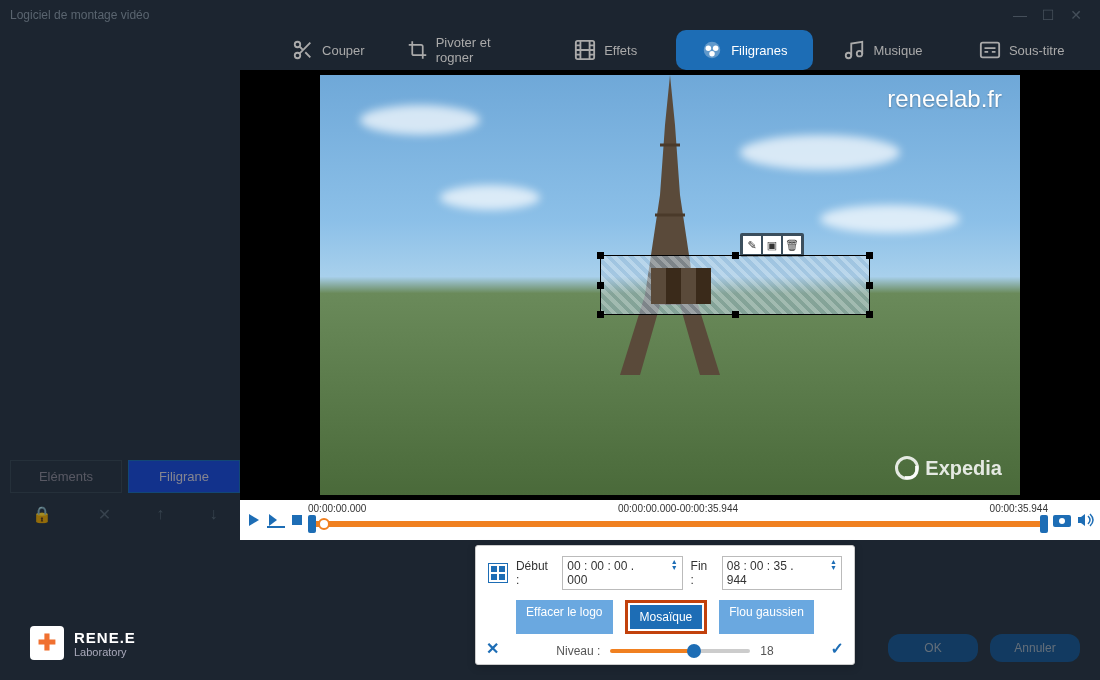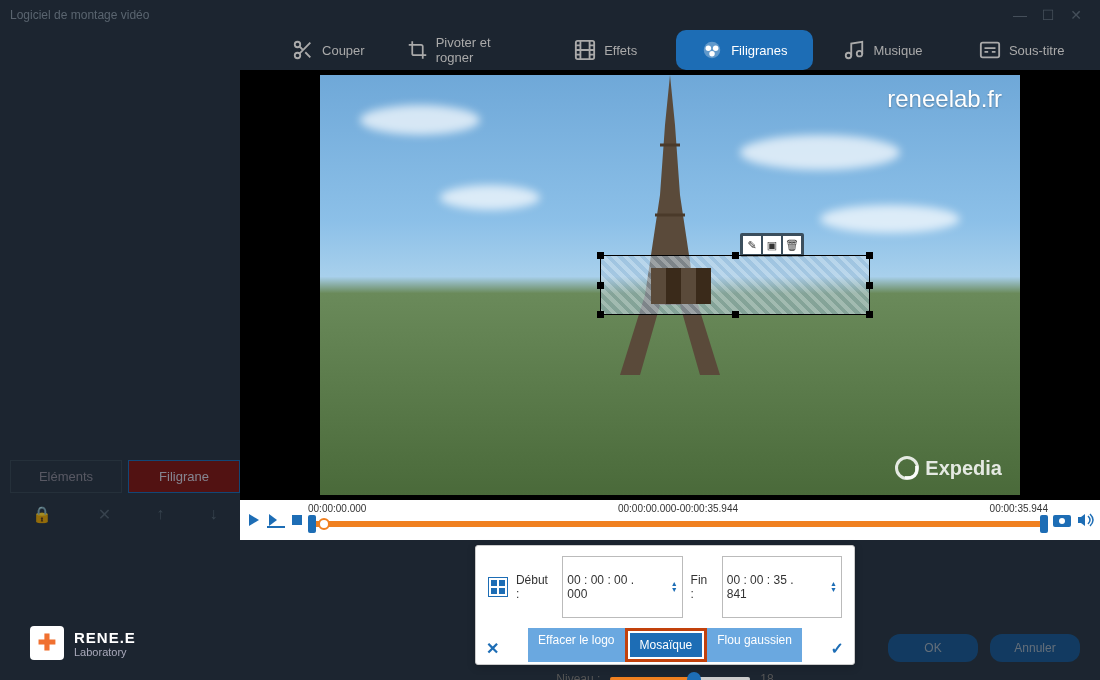--- a/index.html
+++ b/index.html
@@ -8,21 +8,21 @@
 .titlebar .spacer { flex: 1; }
 .winbtn { width: 28px; height: 20px; display: inline-flex; align-items: center; justify-content: center; color: #6a7a8a; cursor: pointer; font-size: 14px; }
 .overlay { position: absolute; inset: 0; background: rgba(0,0,0,0.35); pointer-events: none; z-index: 5; }
 .tabs { position: absolute; top: 30px; left: 260px; right: 10px; height: 40px; display: flex; gap: 2px; z-index: 10; }
 .tab { flex: 1; display: flex; align-items: center; justify-content: center; gap: 8px; color: #aaa; font-size: 13px; cursor: pointer; padding: 0 8px; }
 .tab.active { background: #1d6db5; color: #fff; border-radius: 10px; }
 .tab svg { width: 22px; height: 22px; }
 .leftpanel { position: absolute; left: 10px; top: 460px; width: 230px; z-index: 2; }
 .lefttabs { display: flex; gap: 6px; }
 .lefttab { flex: 1; text-align: center; padding: 8px 0; color: #889; font-size: 13px; border: 1px solid #3a4a5a; }
-.lefttab.active { background: #7f1d1d; border-color: #1d6db5; color: #ccd; }
+.lefttab.active { background: #1d4ed8; border-color: #1d6db5; color: #ccd; }
 .leftctrl { display: flex; justify-content: space-around; margin-top: 12px; }
 .leftctrl span { color: #556677; font-size: 16px; }
 .logo { position: absolute; left: 30px; bottom: 20px; display: flex; align-items: center; gap: 10px; z-index: 10; }
 .logo .badge { width: 34px; height: 34px; background: #fff; border-radius: 4px; display: flex; align-items: center; justify-content: center; color: #f07030; font-size: 22px; font-weight: bold; }
 .logo .text { color: #fff; }
 .logo .text .t1 { font-size: 15px; font-weight: bold; letter-spacing: 1px; }
 .logo .text .t2 { font-size: 11px; color: #aab; }
 .preview { position: absolute; top: 70px; left: 240px; right: 0; height: 430px; background: #000; z-index: 10; display: flex; justify-content: center; }
 .videoframe { position: relative; width: 700px; height: 420px; margin-top: 5px; background: linear-gradient(180deg, #6fa8d8 0%, #8cc0e8 35%, #a8d0ec 48%, #6a8a5a 52%, #4a6a3a 100%); overflow: hidden; }
 .cloud { position: absolute; background: rgba(255,255,255,0.7); border-radius: 50%; filter: blur(4px); }
@@ -44,24 +44,24 @@
 .tlbtn { color: #1d6db5; display: inline-flex; align-items: center; justify-content: center; cursor: pointer; }
 .tltrack { flex: 1; position: relative; height: 30px; }
 .tltrack .times { position: absolute; top: -2px; left: 0; right: 0; display: flex; justify-content: space-between; font-size: 10px; color: #333; }
 .tltrack .bar { position: absolute; top: 16px; left: 0; right: 0; height: 6px; background: #f08020; border-radius: 3px; }
 .tltrack .bracket { position: absolute; top: 10px; width: 8px; height: 18px; background: #1d6db5; border-radius: 2px; }
 .tltrack .playhead { position: absolute; top: 13px; left: 10px; width: 12px; height: 12px; background: #fff; border: 2px solid #f08020; border-radius: 50%; }
 .popup { position: absolute; top: 545px; left: 475px; width: 380px; height: 120px; background: #fff; border: 1px solid #ccc; border-radius: 3px; z-index: 20; box-shadow: 0 2px 8px rgba(0,0,0,0.2); padding: 10px 12px; display: flex; flex-direction: column; gap: 10px; }
 .popuprow { display: flex; align-items: center; gap: 8px; font-size: 12px; color: #333; }
 .fullbtn { width: 20px; height: 20px; border: 1px solid #1d6db5; display: grid; grid-template-columns: 1fr 1fr; grid-template-rows: 1fr 1fr; gap: 2px; padding: 2px; }
 .fullbtn div { background: #1d6db5; }
-.timefield { border: 1px solid #bbb; padding: 16px 4px; font-family: monospace; font-size: 12px; display: flex; align-items: center; gap: 14px; }
+.timefield { border: 1px solid #bbb; padding: 2px 4px; font-family: monospace; font-size: 12px; display: flex; align-items: flex-start; gap: 14px; }
 .spinner { display: flex; flex-direction: column; }
 .spinner span { font-size: 7px; color: #1d6db5; line-height: 6px; cursor: pointer; }
-.segbtns { display: flex; gap: 0; margin: 0 auto; }
+.segbtns { display: flex; gap: 12px; margin: 0 auto; }
 .segbtn { padding: 5px 10px; background: #6aa8e0; color: #fff; font-size: 12px; cursor: pointer; }
 .segbtn.active { background: #1d6db5; }
 .redbox { border: 3px solid #c2410c; padding: 2px; }
 .sliderrow { display: flex; align-items: center; gap: 10px; margin: 0 auto; font-size: 12px; color: #555; }
 .slider { width: 140px; height: 4px; background: linear-gradient(90deg, #f08020 60%, #ccc 60%); position: relative; border-radius: 2px; }
 .slider .thumb { position: absolute; left: 60%; top: -5px; width: 14px; height: 14px; background: #1d6db5; border-radius: 50%; margin-left: -7px; }
 .popupfoot { position: absolute; bottom: 6px; left: 10px; right: 10px; display: flex; justify-content: space-between; }
 .popupfoot span { color: #1d6db5; font-size: 16px; font-weight: bold; cursor: pointer; }
 .dlgbtns { position: absolute; bottom: 18px; right: 20px; display: flex; gap: 12px; z-index: 2; }
 .dlgbtn { width: 90px; padding: 7px 0; text-align: center; background: #1d5a95; color: #99aabb; font-size: 12px; border-radius: 12px; }
@@ -241,21 +241,21 @@
     <span>Début :</span>
     <div class="timefield">
       <span>00 : 00 : 00 . 000</span>
       <div class="spinner">
           <span>▲</span>
           <span>▼</span>
         </div>
     </div>
     <span>Fin :</span>
     <div class="timefield">
-      <span>00 : 00 : 35 . 841</span>
+      <span>08 : 00 : 35 . 944</span>
       <div class="spinner">
           <span>▲</span>
           <span>▼</span>
         </div>
     </div>
   </div>
   <div class="popuprow" style="justify-content:center">
     <div class="segbtns">
       <div class="segbtn"><span>Effacer le logo</span></div>
       <div class="redbox">

